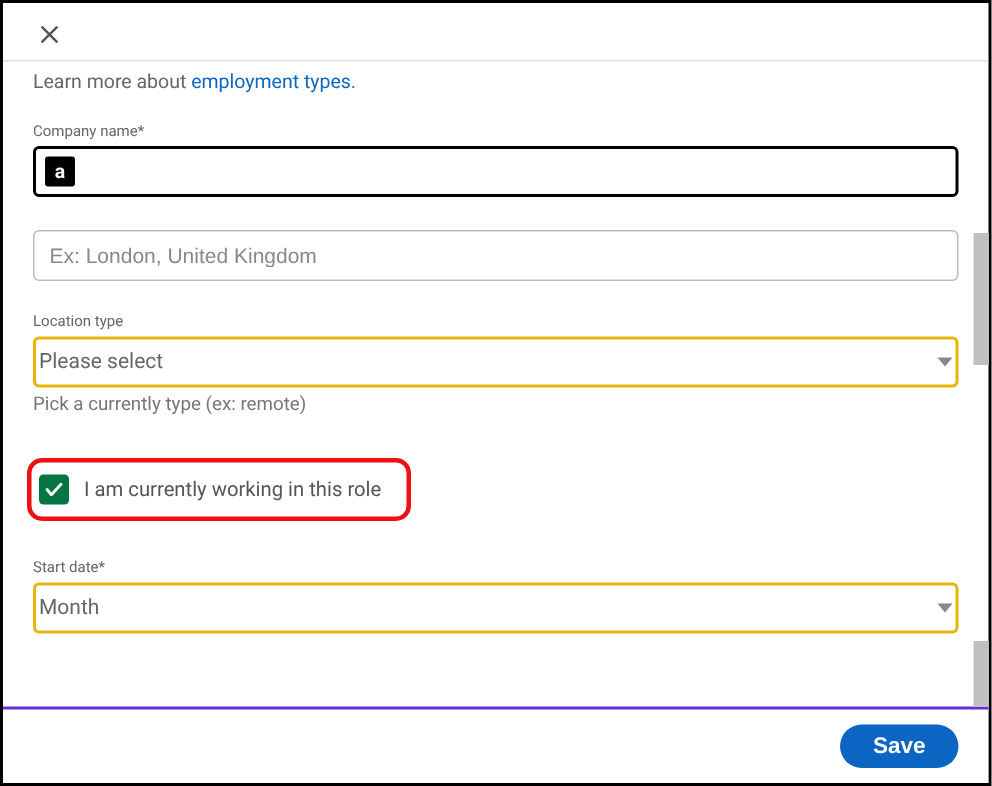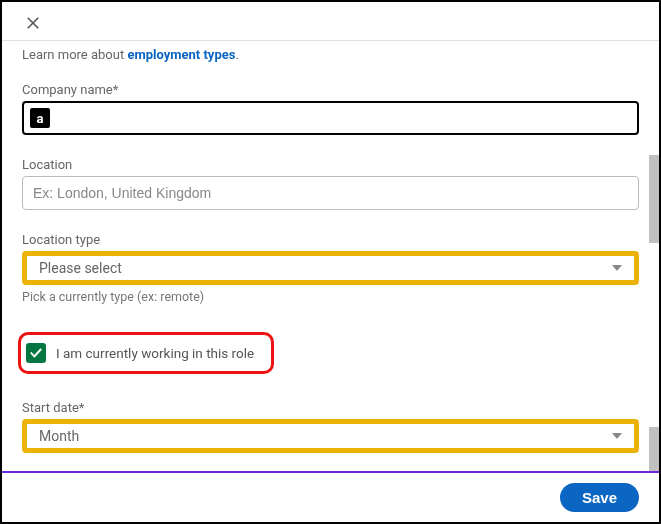--- a/index.html
+++ b/index.html
@@ -37,25 +37,25 @@
     padding: 6px 20px 0 20px;
     position: relative;
   }
   .learn-line {
     font-size: 13px;
     color: #666;
     margin-bottom: 20px;
   }
   .learn-line a {
     color: #0a66c2;
-    font-weight: 700;
+    font-weight: 400;
     text-decoration: none;
   }
   .field-label {
-    font-size: 13px;
+    font-size: 10px;
     color: #666;
     margin-bottom: 4px;
     display: block;
   }
   .input-wrap {
     position: relative;
     margin-bottom: 22px;
   }
   .company-input-row {
     display: flex;
@@ -85,23 +85,23 @@
     border-radius: 4px;
     padding: 0 10px;
     font-size: 14px;
     color: #222;
     outline: none;
   }
   .text-input::placeholder { color: #888; }
   .select {
     width: 100%;
     height: 34px;
-    border: 5px solid #eab308;
+    border: 2px solid #eab308;
     border-radius: 4px;
-    padding: 0 12px;
+    padding: 0 2px;
     font-size: 14px;
     color: #666;
     display:flex;align-items:center;justify-content:space-between;
     cursor:pointer;
     background:#fff;
   }
   .caret {
     width:0;height:0;
     border-left:5px solid transparent;
     border-right:5px solid transparent;
@@ -199,21 +199,20 @@
     <span>Learn more about </span><a href="#">employment types</a><span>.</span>
   </p>
 
   <label class="field-label">Company name*</label>
   <div class="input-wrap">
     <div class="company-input-row">
       <div class="company-logo">a</div>
     </div>
   </div>
 
-  <label class="field-label">Location</label>
   <div class="input-wrap">
     <input class="text-input" placeholder="Ex: London, United Kingdom" style="">
   </div>
 
   <label class="field-label">Location type</label>
   <div>
     <div class="select">
       <span>Please select</span>
       <span class="caret"></span>
     </div>

